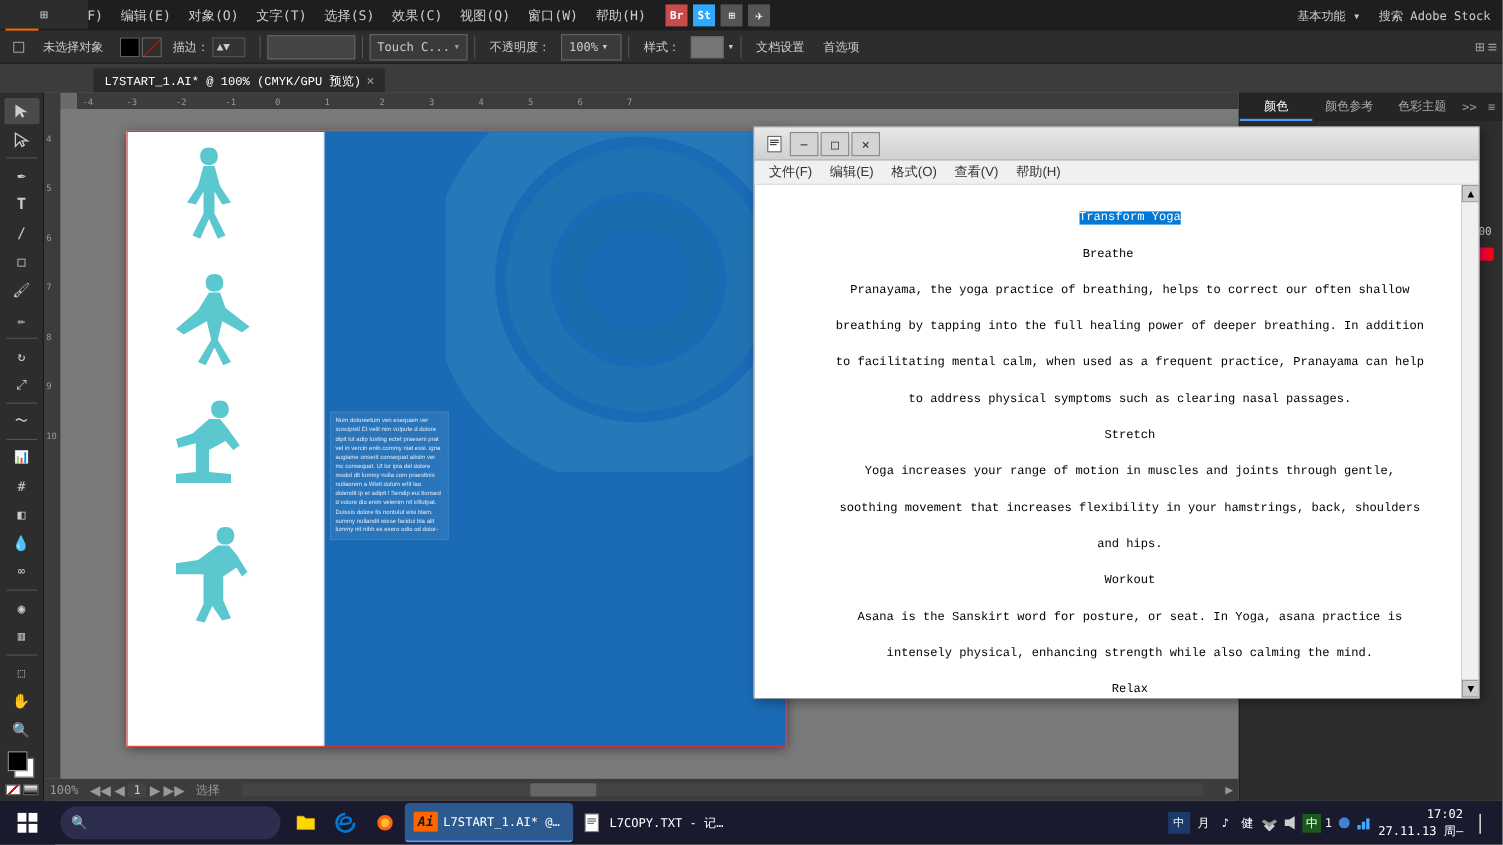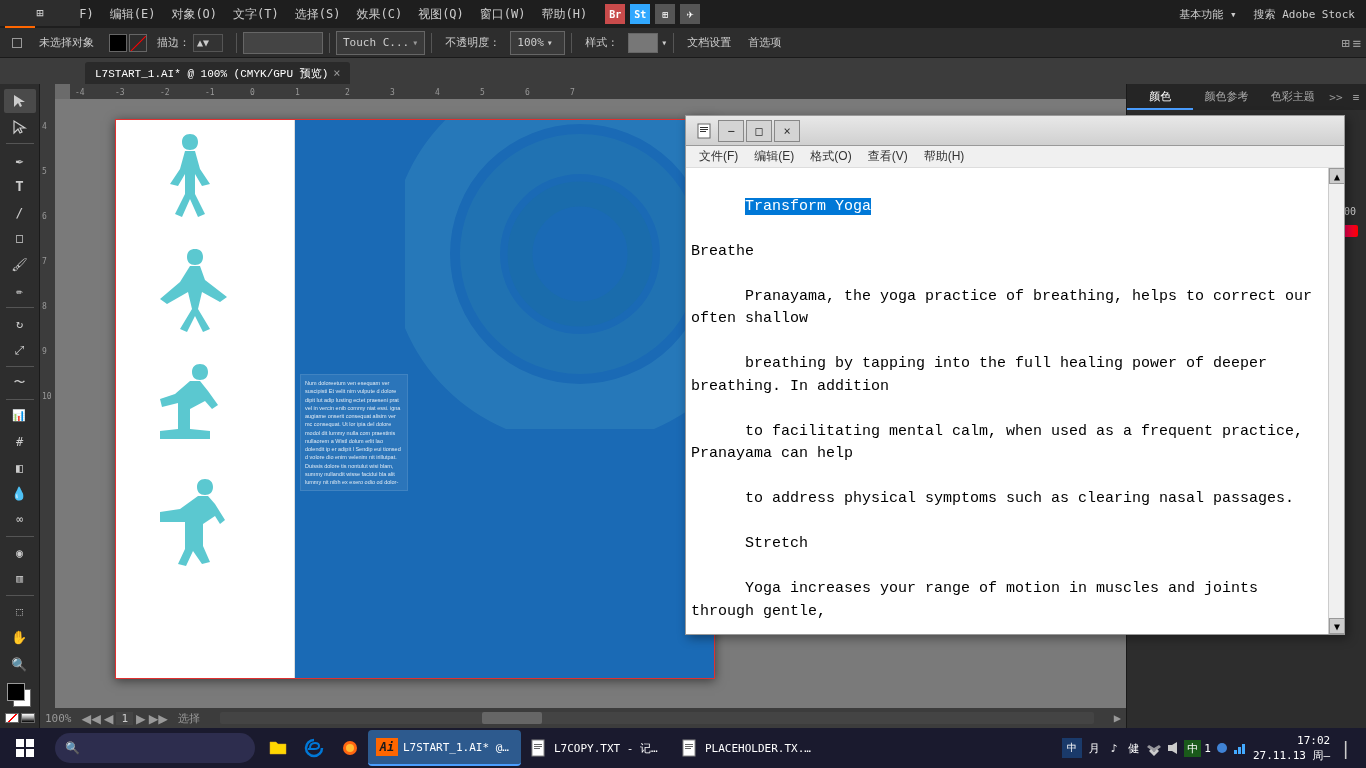--- a/index.html
+++ b/index.html
@@ -68,21 +68,21 @@
     
     .notepad-window { position: absolute; top: 115px; left: 685px; width: 660px; height: 520px; background: #f0f0f0; border: 1px solid #999; box-shadow: 3px 3px 10px rgba(0,0,0,0.4); display: flex; flex-direction: column; z-index: 50; }
     .notepad-titlebar { height: 30px; background: linear-gradient(to bottom, #e8e8e8, #d0d0d0); display: flex; align-items: center; padding: 0 10px; border-bottom: 1px solid #999; }
     .notepad-title-icon { width: 16px; height: 16px; margin-right: 6px; }
     .notepad-title-text { flex: 1; font-size: 12px; color: #333; font-family: 'MS Gothic', sans-serif; }
     .notepad-controls { display: flex; gap: 2px; }
     .notepad-btn { width: 26px; height: 22px; background: #d4d4d4; border: 1px solid #888; display: flex; align-items: center; justify-content: center; cursor: pointer; font-size: 12px; color: #333; }
     .notepad-menubar { height: 22px; background: #f0f0f0; display: flex; align-items: center; padding: 0 5px; border-bottom: 1px solid #ddd; }
     .notepad-menu-item { font-size: 12px; color: #333; padding: 0 8px; height: 22px; display: flex; align-items: center; cursor: pointer; font-family: 'MS Gothic', sans-serif; }
     .notepad-content { flex: 1; display: flex; overflow: hidden; }
-    .notepad-text { flex: 1; padding: 5px; font-family: 'Courier New', Lucida Console, monospace; font-size: 15px; line-height: 1.5; color: #000; background: white; overflow-y: auto; overflow-x: hidden; border: none; outline: none; resize: none; white-space: pre-wrap; }
+    .notepad-text { flex: 1; padding: 5px; font-family: 'Courier New', Lucida Console, monospace; font-size: 11px; line-height: 1.5; color: #000; background: white; overflow-y: auto; overflow-x: hidden; border: none; outline: none; resize: none; white-space: pre-wrap; text-align: center; }
     .notepad-scrollbar { width: 16px; background: #f0f0f0; border-left: 1px solid #ccc; }
 
     .ai-canvas-scroll-bottom { height: 20px; background: #3c3c3c; display: flex; align-items: center; padding: 0 5px; gap: 10px; }
     .scroll-info { color: #999; font-size: 11px; }
   </style>
 </head>
 <body>
 
 <div class="ai-app">
 
@@ -467,31 +467,20 @@
       <svg width="18" height="18" viewBox="0 0 18 18">
           <rect x="2" y="1" width="12" height="16" fill="#fff" stroke="#888" stroke-width="1"></rect>
           <rect x="4" y="5" width="8" height="1" fill="#666"></rect>
           <rect x="4" y="7" width="8" height="1" fill="#666"></rect>
           <rect x="4" y="9" width="6" height="1" fill="#666"></rect>
         </svg>
     </div>
     <span class="taskbar-app-label">L7COPY.TXT - 记...</span>
   </div>
 
-  <div class="taskbar-app">
-    <div class="taskbar-app-icon">
-      <svg width="18" height="18" viewBox="0 0 18 18">
-          <rect x="2" y="1" width="12" height="16" fill="#fff" stroke="#888" stroke-width="1"></rect>
-          <rect x="4" y="5" width="8" height="1" fill="#666"></rect>
-          <rect x="4" y="7" width="8" height="1" fill="#666"></rect>
-          <rect x="4" y="9" width="6" height="1" fill="#666"></rect>
-        </svg>
-    </div>
-    <span class="taskbar-app-label">PLACEHOLDER.TX...</span>
-  </div>
 
   <div class="taskbar-right">
     <div class="taskbar-systray">
 
       <div style="width:20px;height:20px;background:#1a3a6a;display:flex;align-items:center;justify-content:center;cursor:pointer;">
         <span style="color:white;font-size:10px;">中</span>
       </div>
       <span class="systray-item">月</span>
       <span class="systray-item">♪</span>
       <span class="systray-item">健</span>

